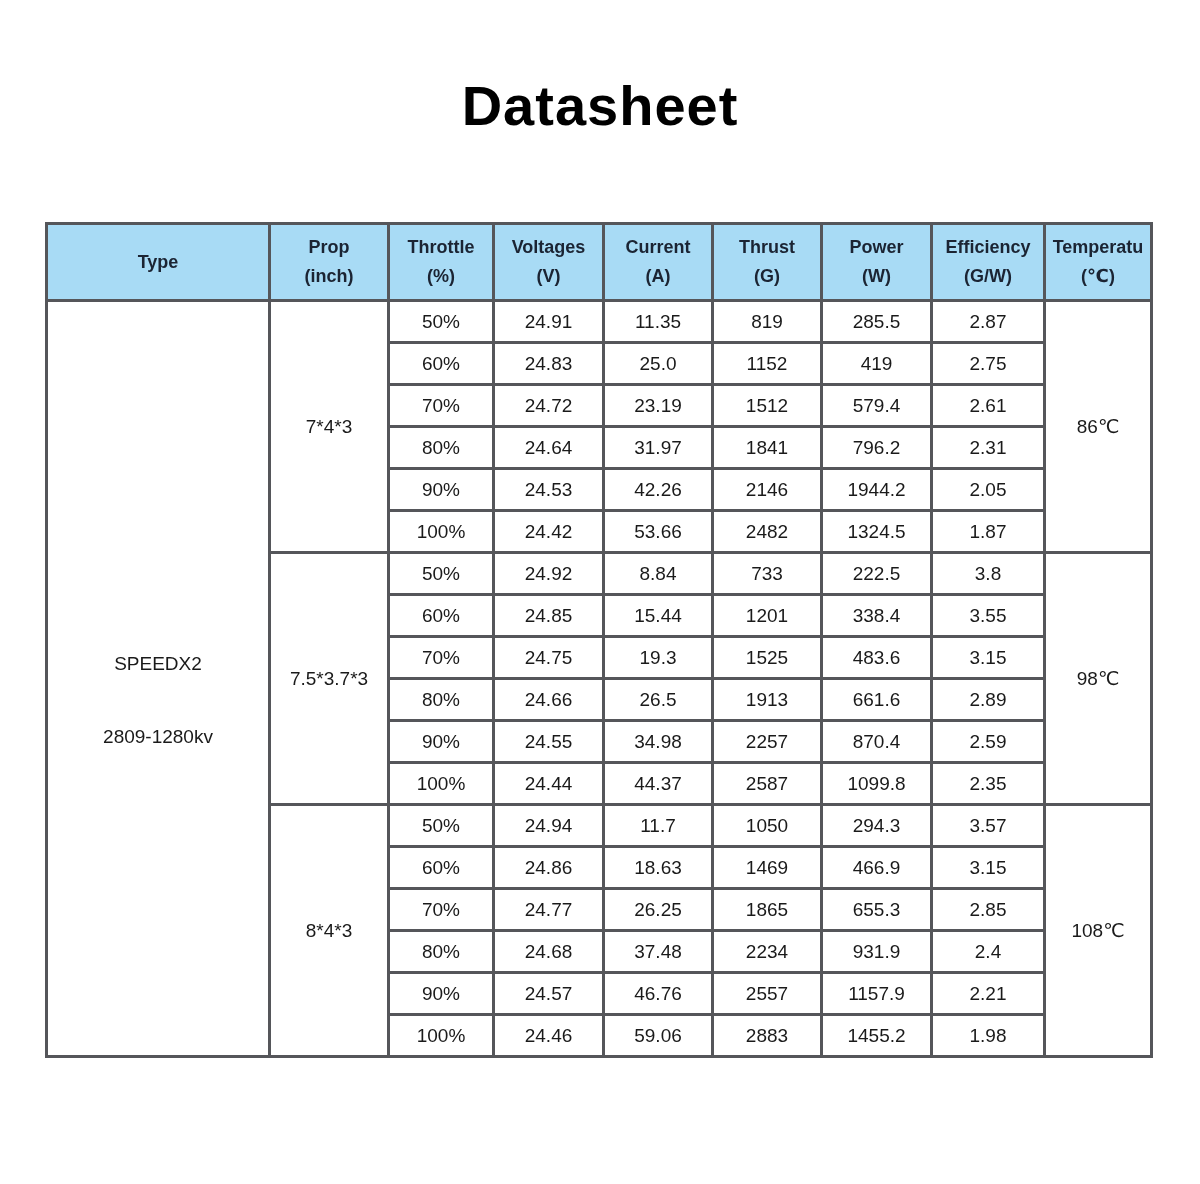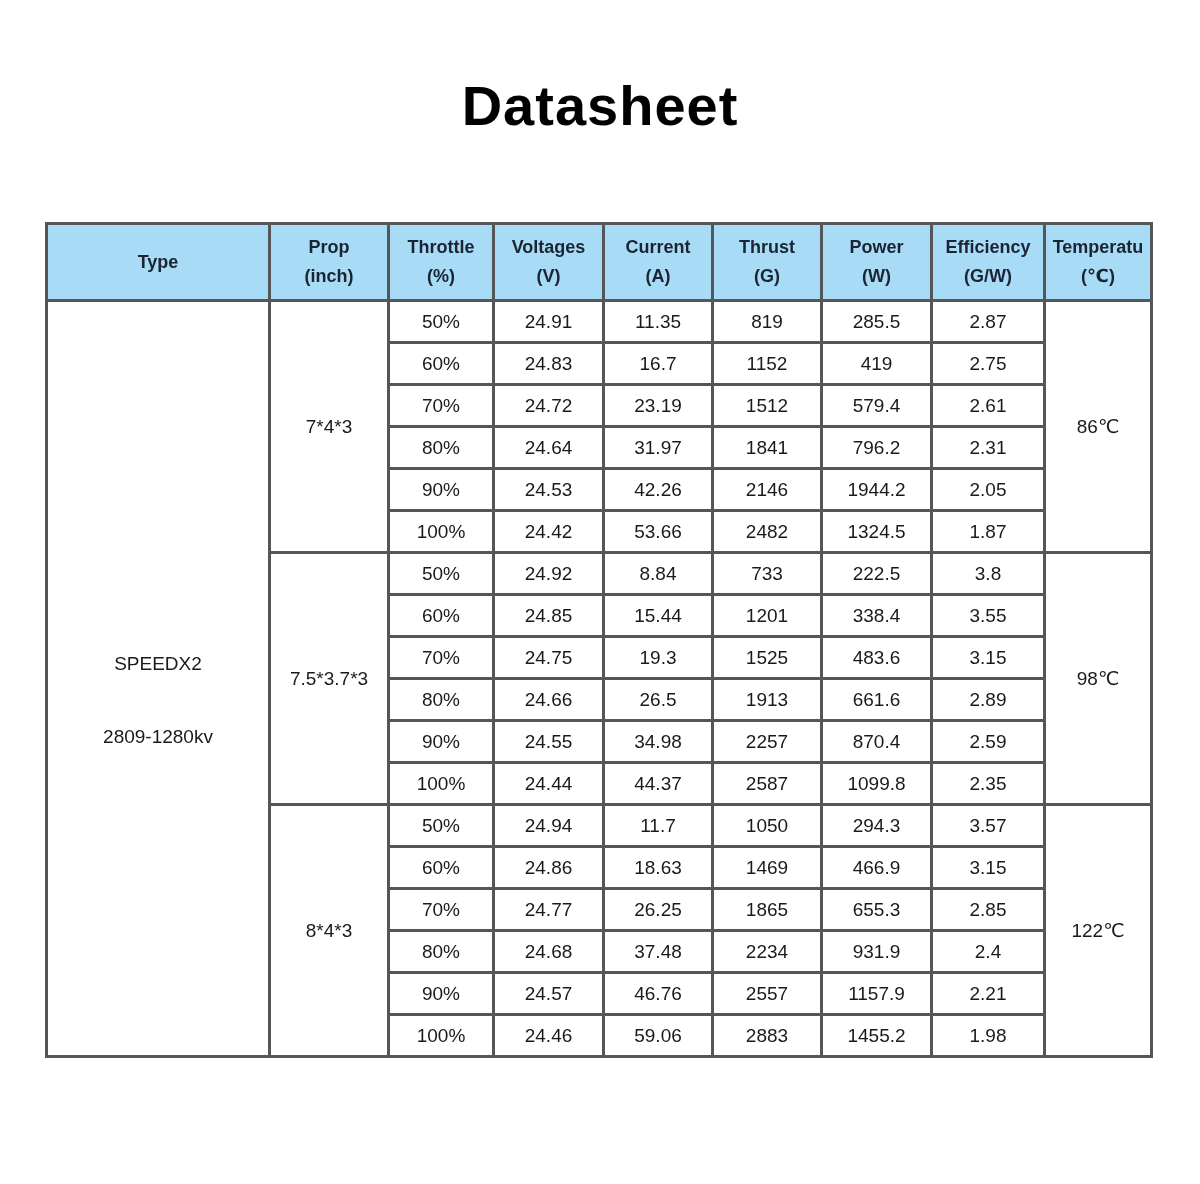--- a/index.html
+++ b/index.html
@@ -122,21 +122,21 @@
       <td>24.91</td>
       <td>11.35</td>
       <td>819</td>
       <td>285.5</td>
       <td>2.87</td>
       <td rowspan="6">86℃</td>
     </tr>
     <tr>
       <td>60%</td>
       <td>24.83</td>
-      <td>16.7</td>
+      <td>25.0</td>
       <td>1152</td>
       <td>419</td>
       <td>2.75</td>
     </tr>
     <tr>
       <td>70%</td>
       <td>24.72</td>
       <td>23.19</td>
       <td>1512</td>
       <td>579.4</td>
@@ -219,21 +219,21 @@
     </tr>
 
     <tr>
       <td rowspan="6">8*4*3</td>
       <td>50%</td>
       <td>24.94</td>
       <td>11.7</td>
       <td>1050</td>
       <td>294.3</td>
       <td>3.57</td>
-      <td rowspan="6">122℃</td>
+      <td rowspan="6">108℃</td>
     </tr>
     <tr>
       <td>60%</td>
       <td>24.86</td>
       <td>18.63</td>
       <td>1469</td>
       <td>466.9</td>
       <td>3.15</td>
     </tr>
     <tr>

